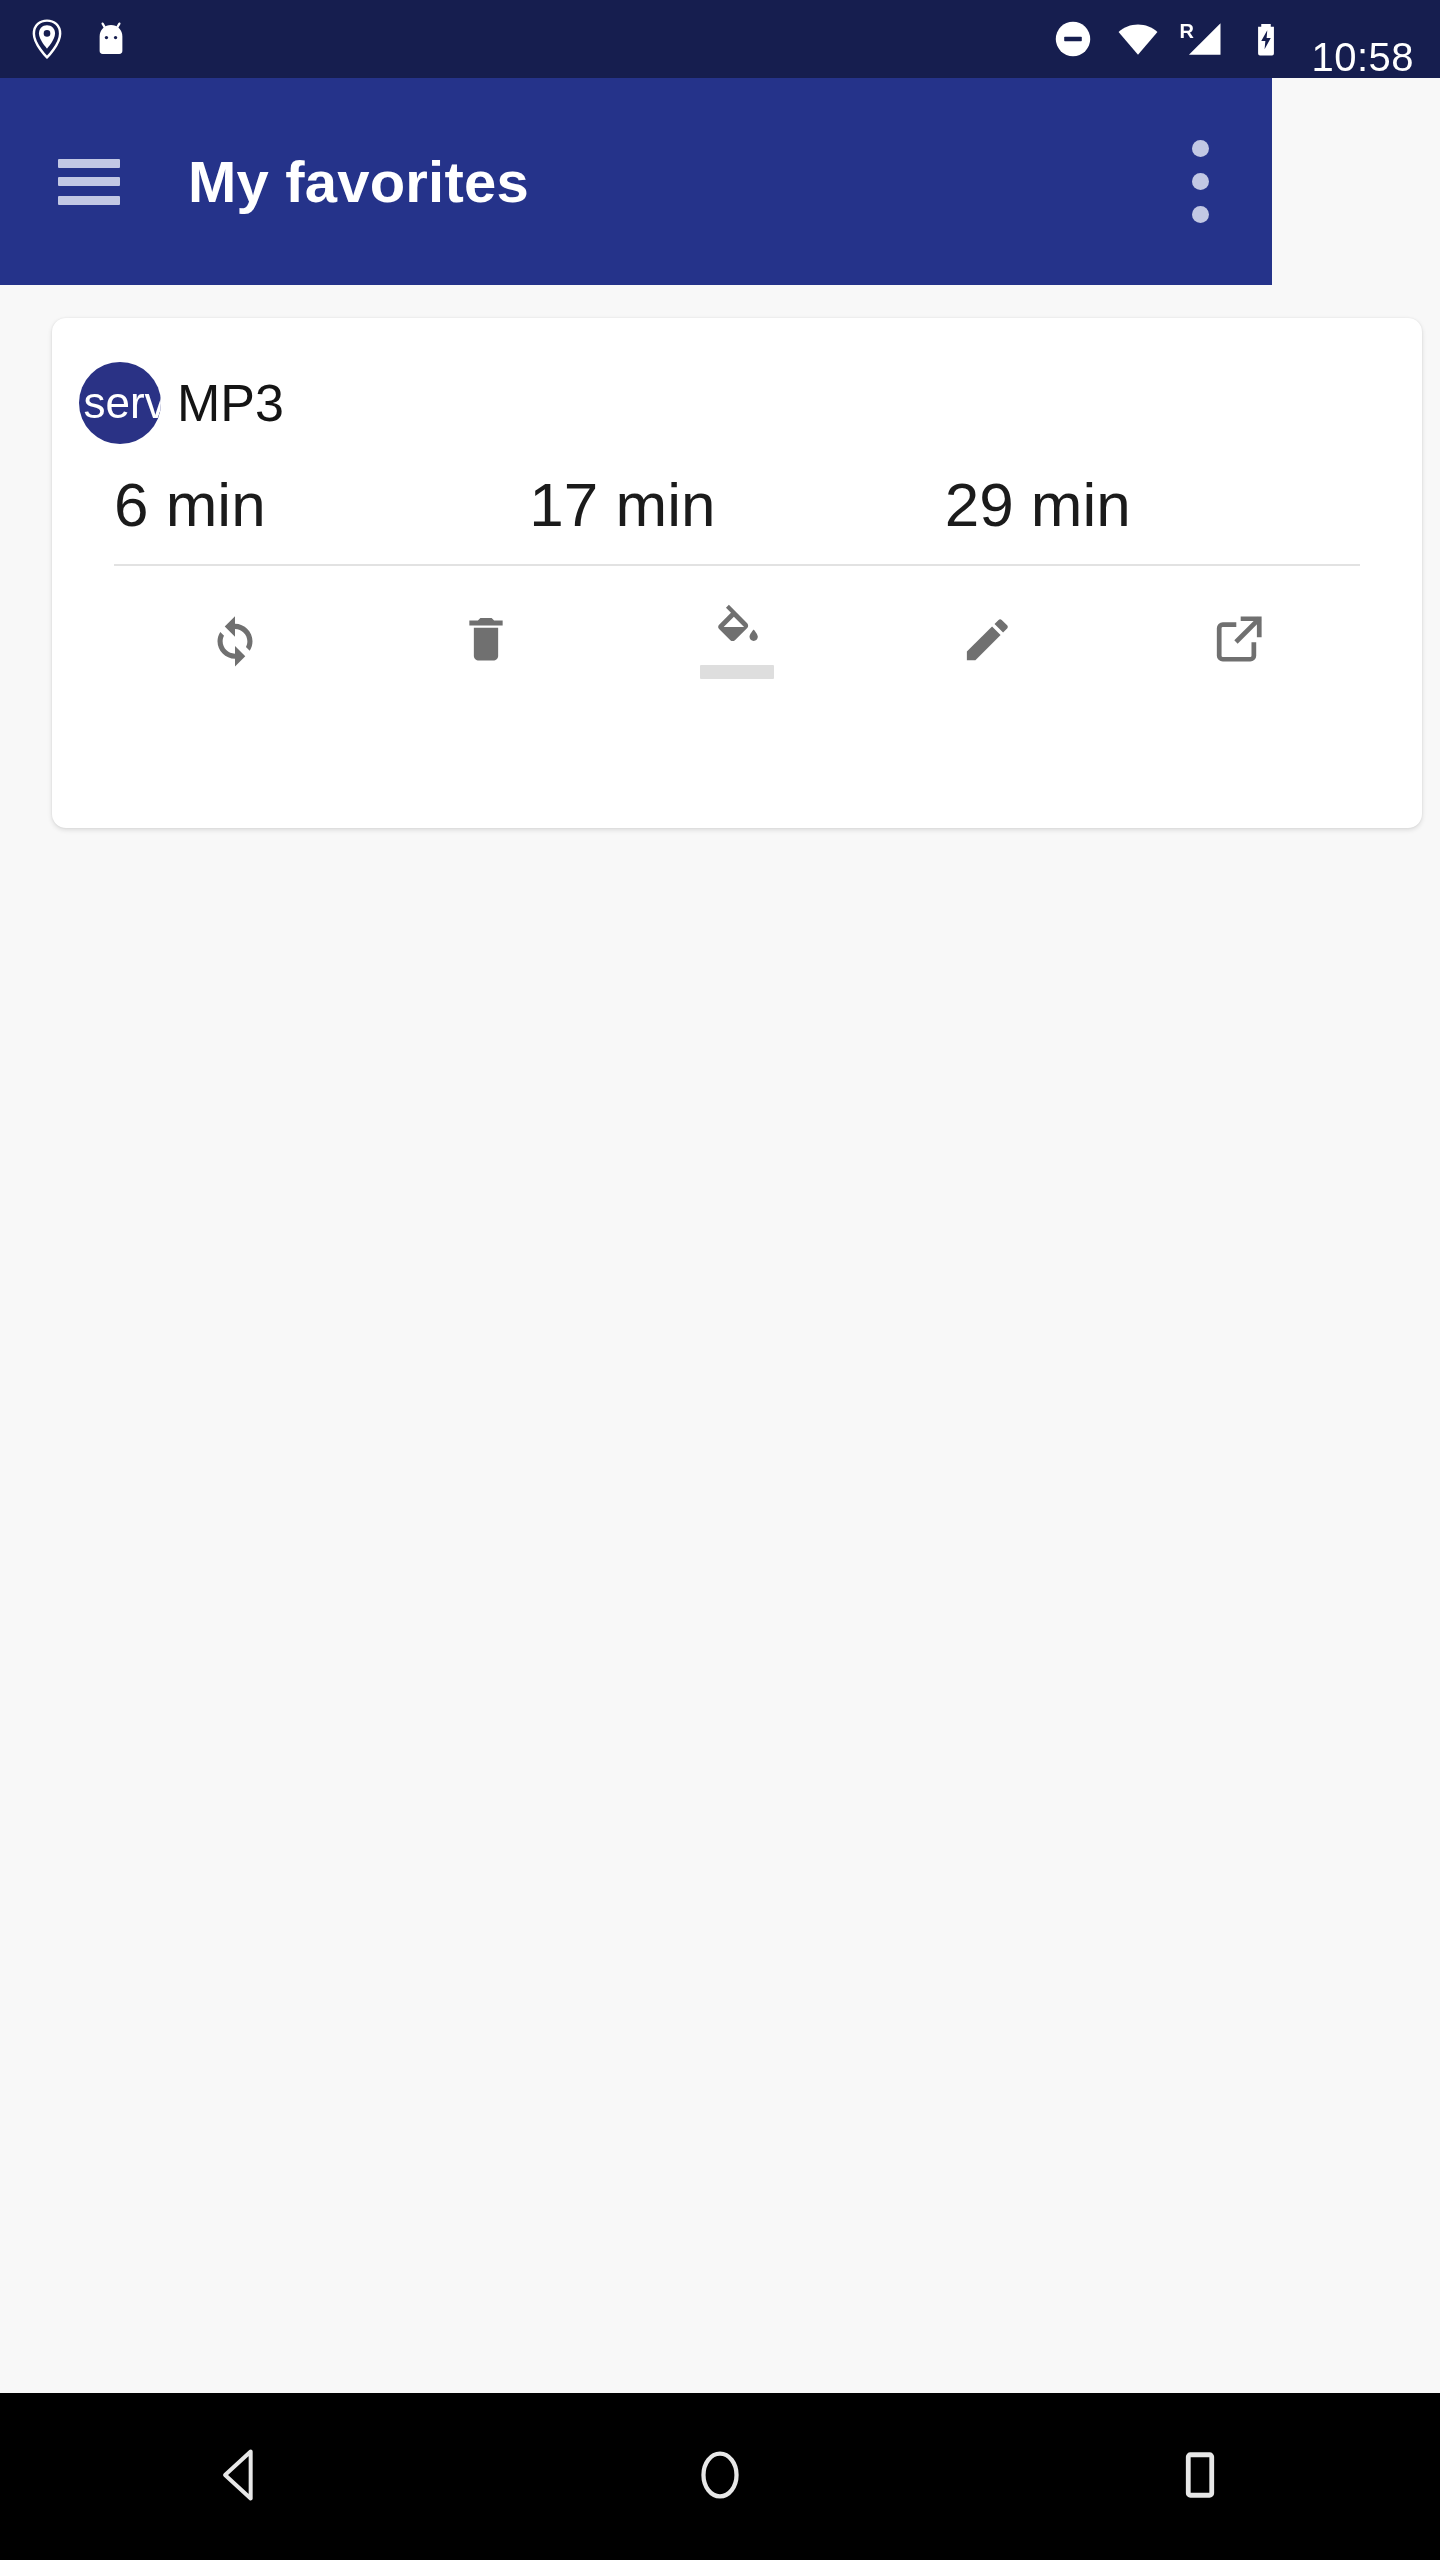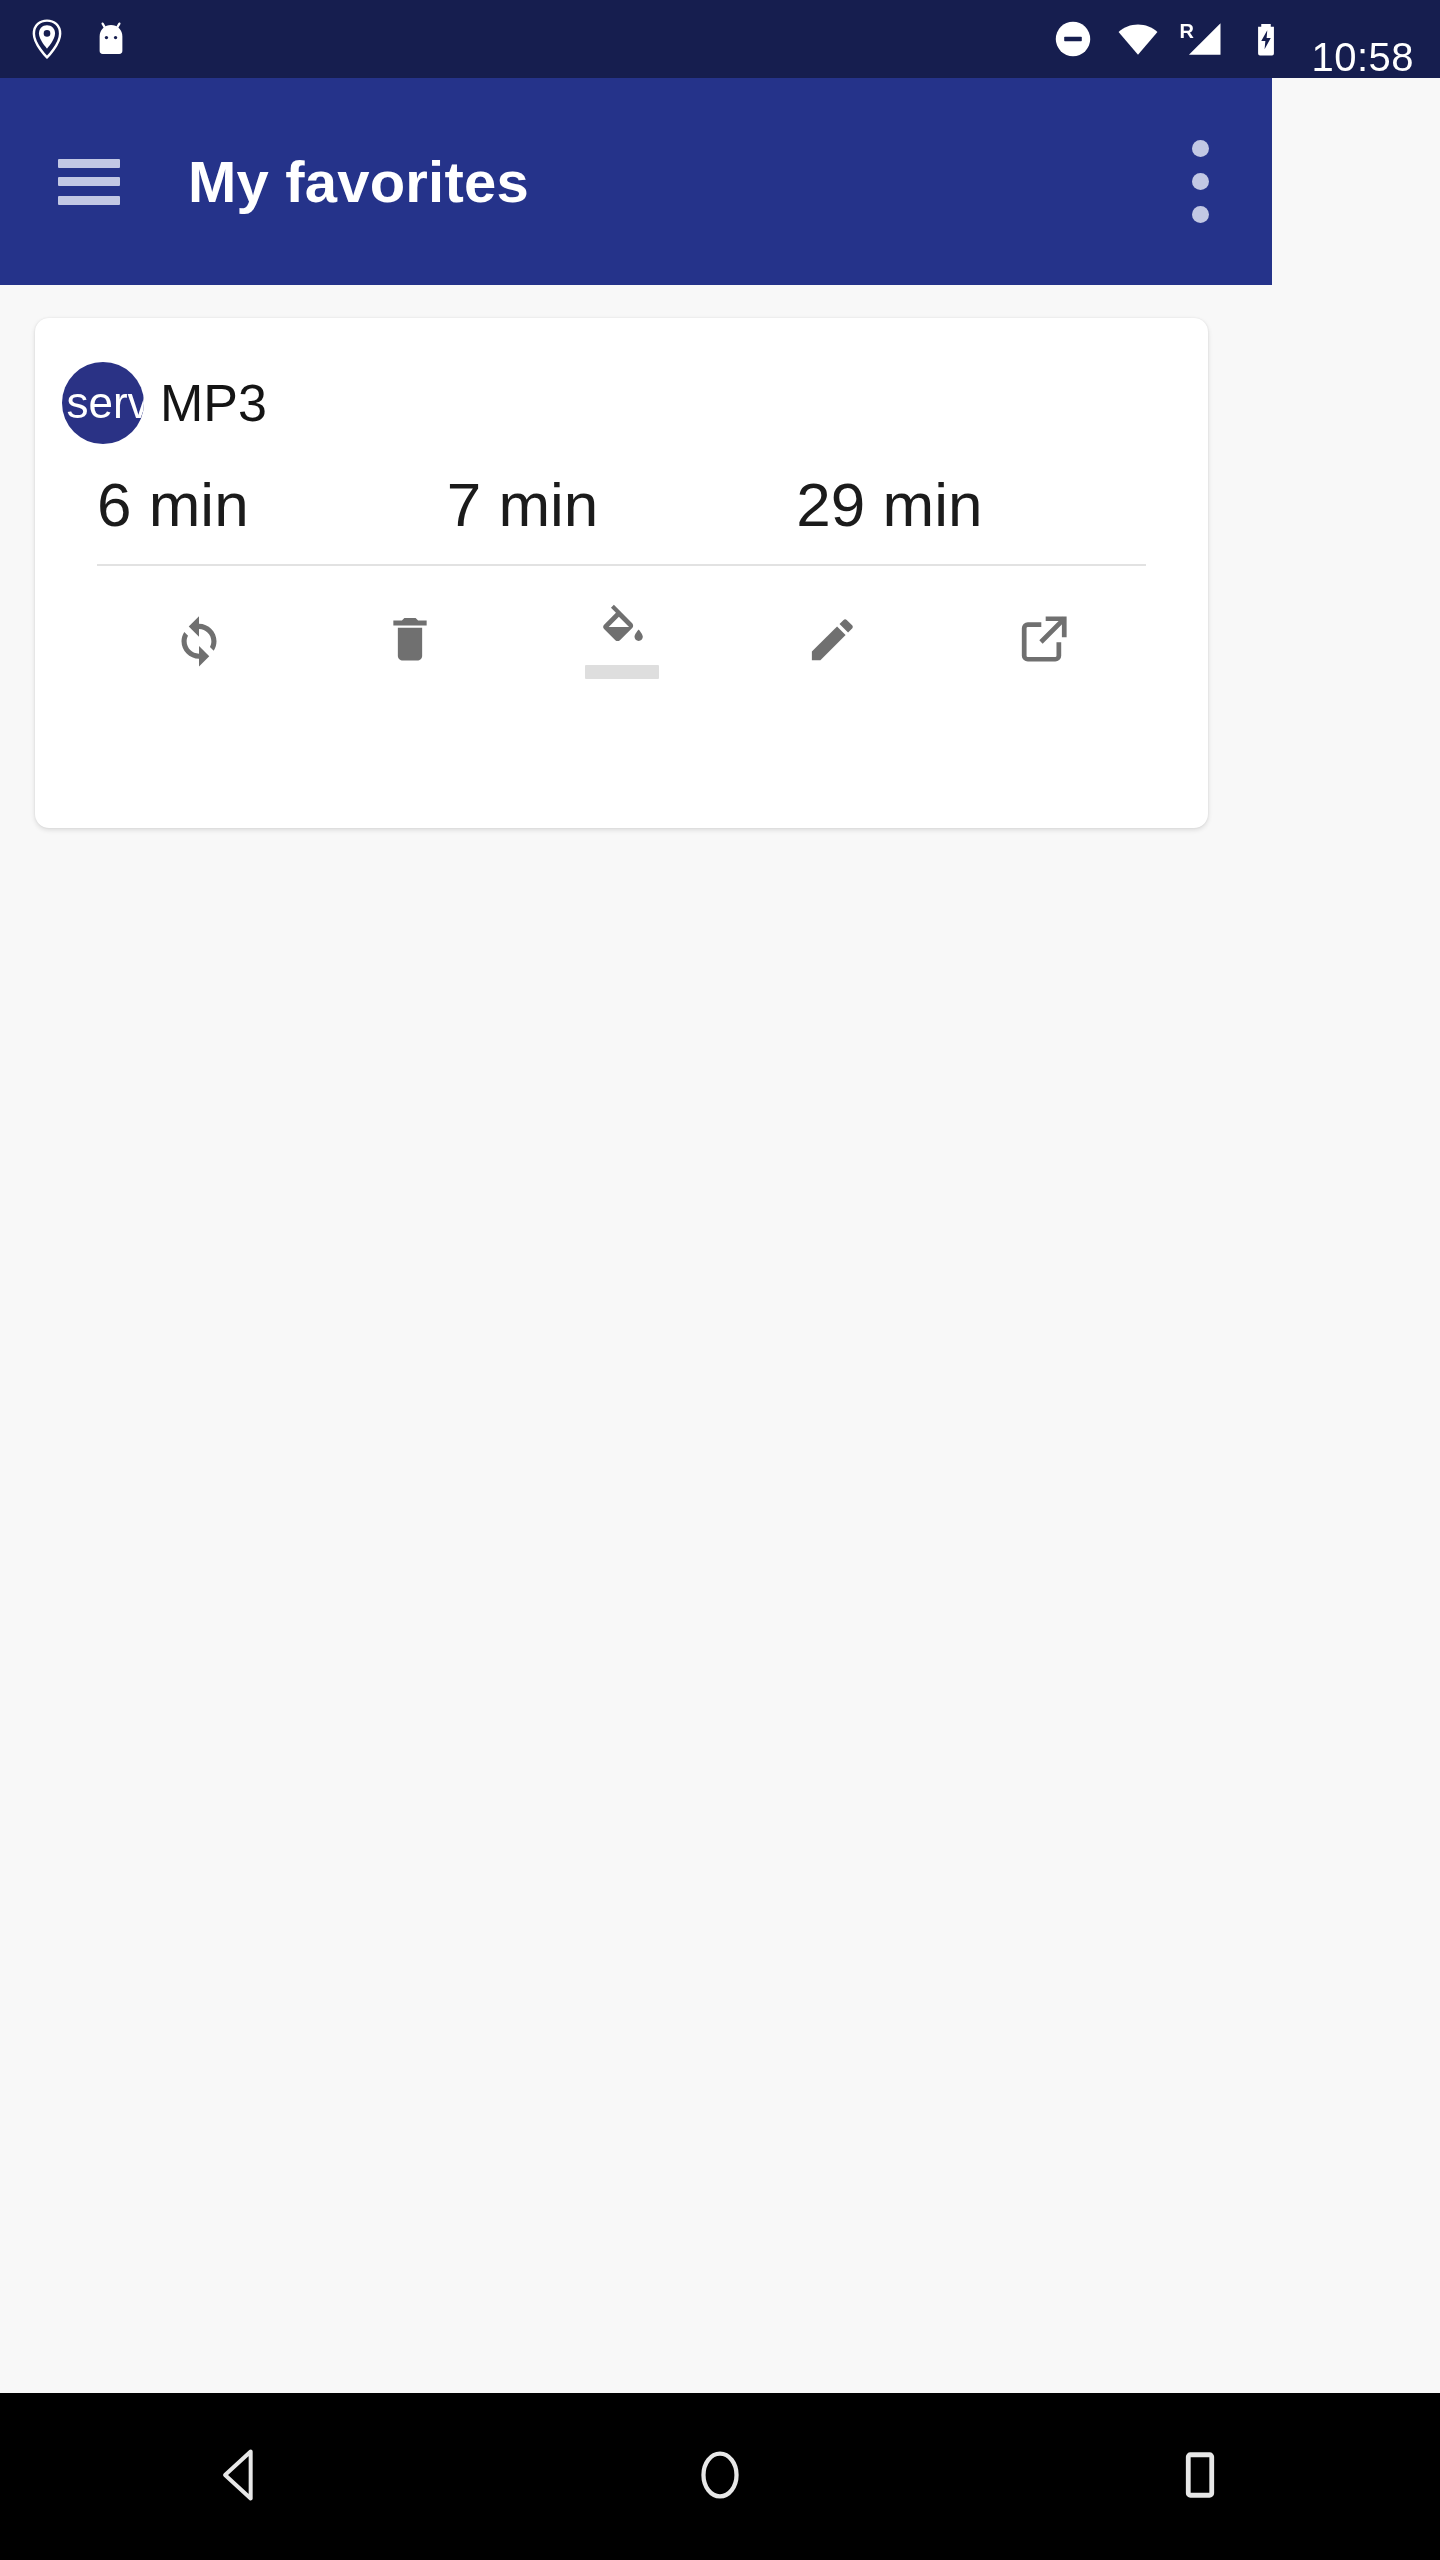--- a/index.html
+++ b/index.html
@@ -65,22 +65,22 @@
   }
 
   
   .content{
     position:absolute; top:285px; left:0;
     width:1440px; height:2108px;
     background:#f8f8f8;
   }
 
   .card{
-    position:absolute; top:33px; left:35px;
-    width:1173px; height:510px;
+    position:absolute; top:33px; left:52px;
+    width:1370px; height:510px;
     background:#ffffff;
     border-radius:14px;
     box-shadow:0 2px 5px rgba(0,0,0,0.12), 0 0 2px rgba(0,0,0,0.08);
   }
 
   .card-head{
     display:flex; align-items:center;
     padding:38px 0 0 27px;
     height:132px;
   }
@@ -213,21 +213,21 @@
 
     <div class="card-head">
       <div class="avatar">
         <span>serv</span>
       </div>
       <div class="card-title">MP3</div>
     </div>
 
     <div class="times-row">
       <div class="time-cell">6 min</div>
-      <div class="time-cell">7 min</div>
+      <div class="time-cell">17 min</div>
       <div class="time-cell">29 min</div>
     </div>
 
     <div class="divider"></div>
 
     <div class="actions-row">
 
       <div class="action-btn">
         <span>
           <svg width="56" height="56" viewBox="0 0 24 24" fill="#707070">

